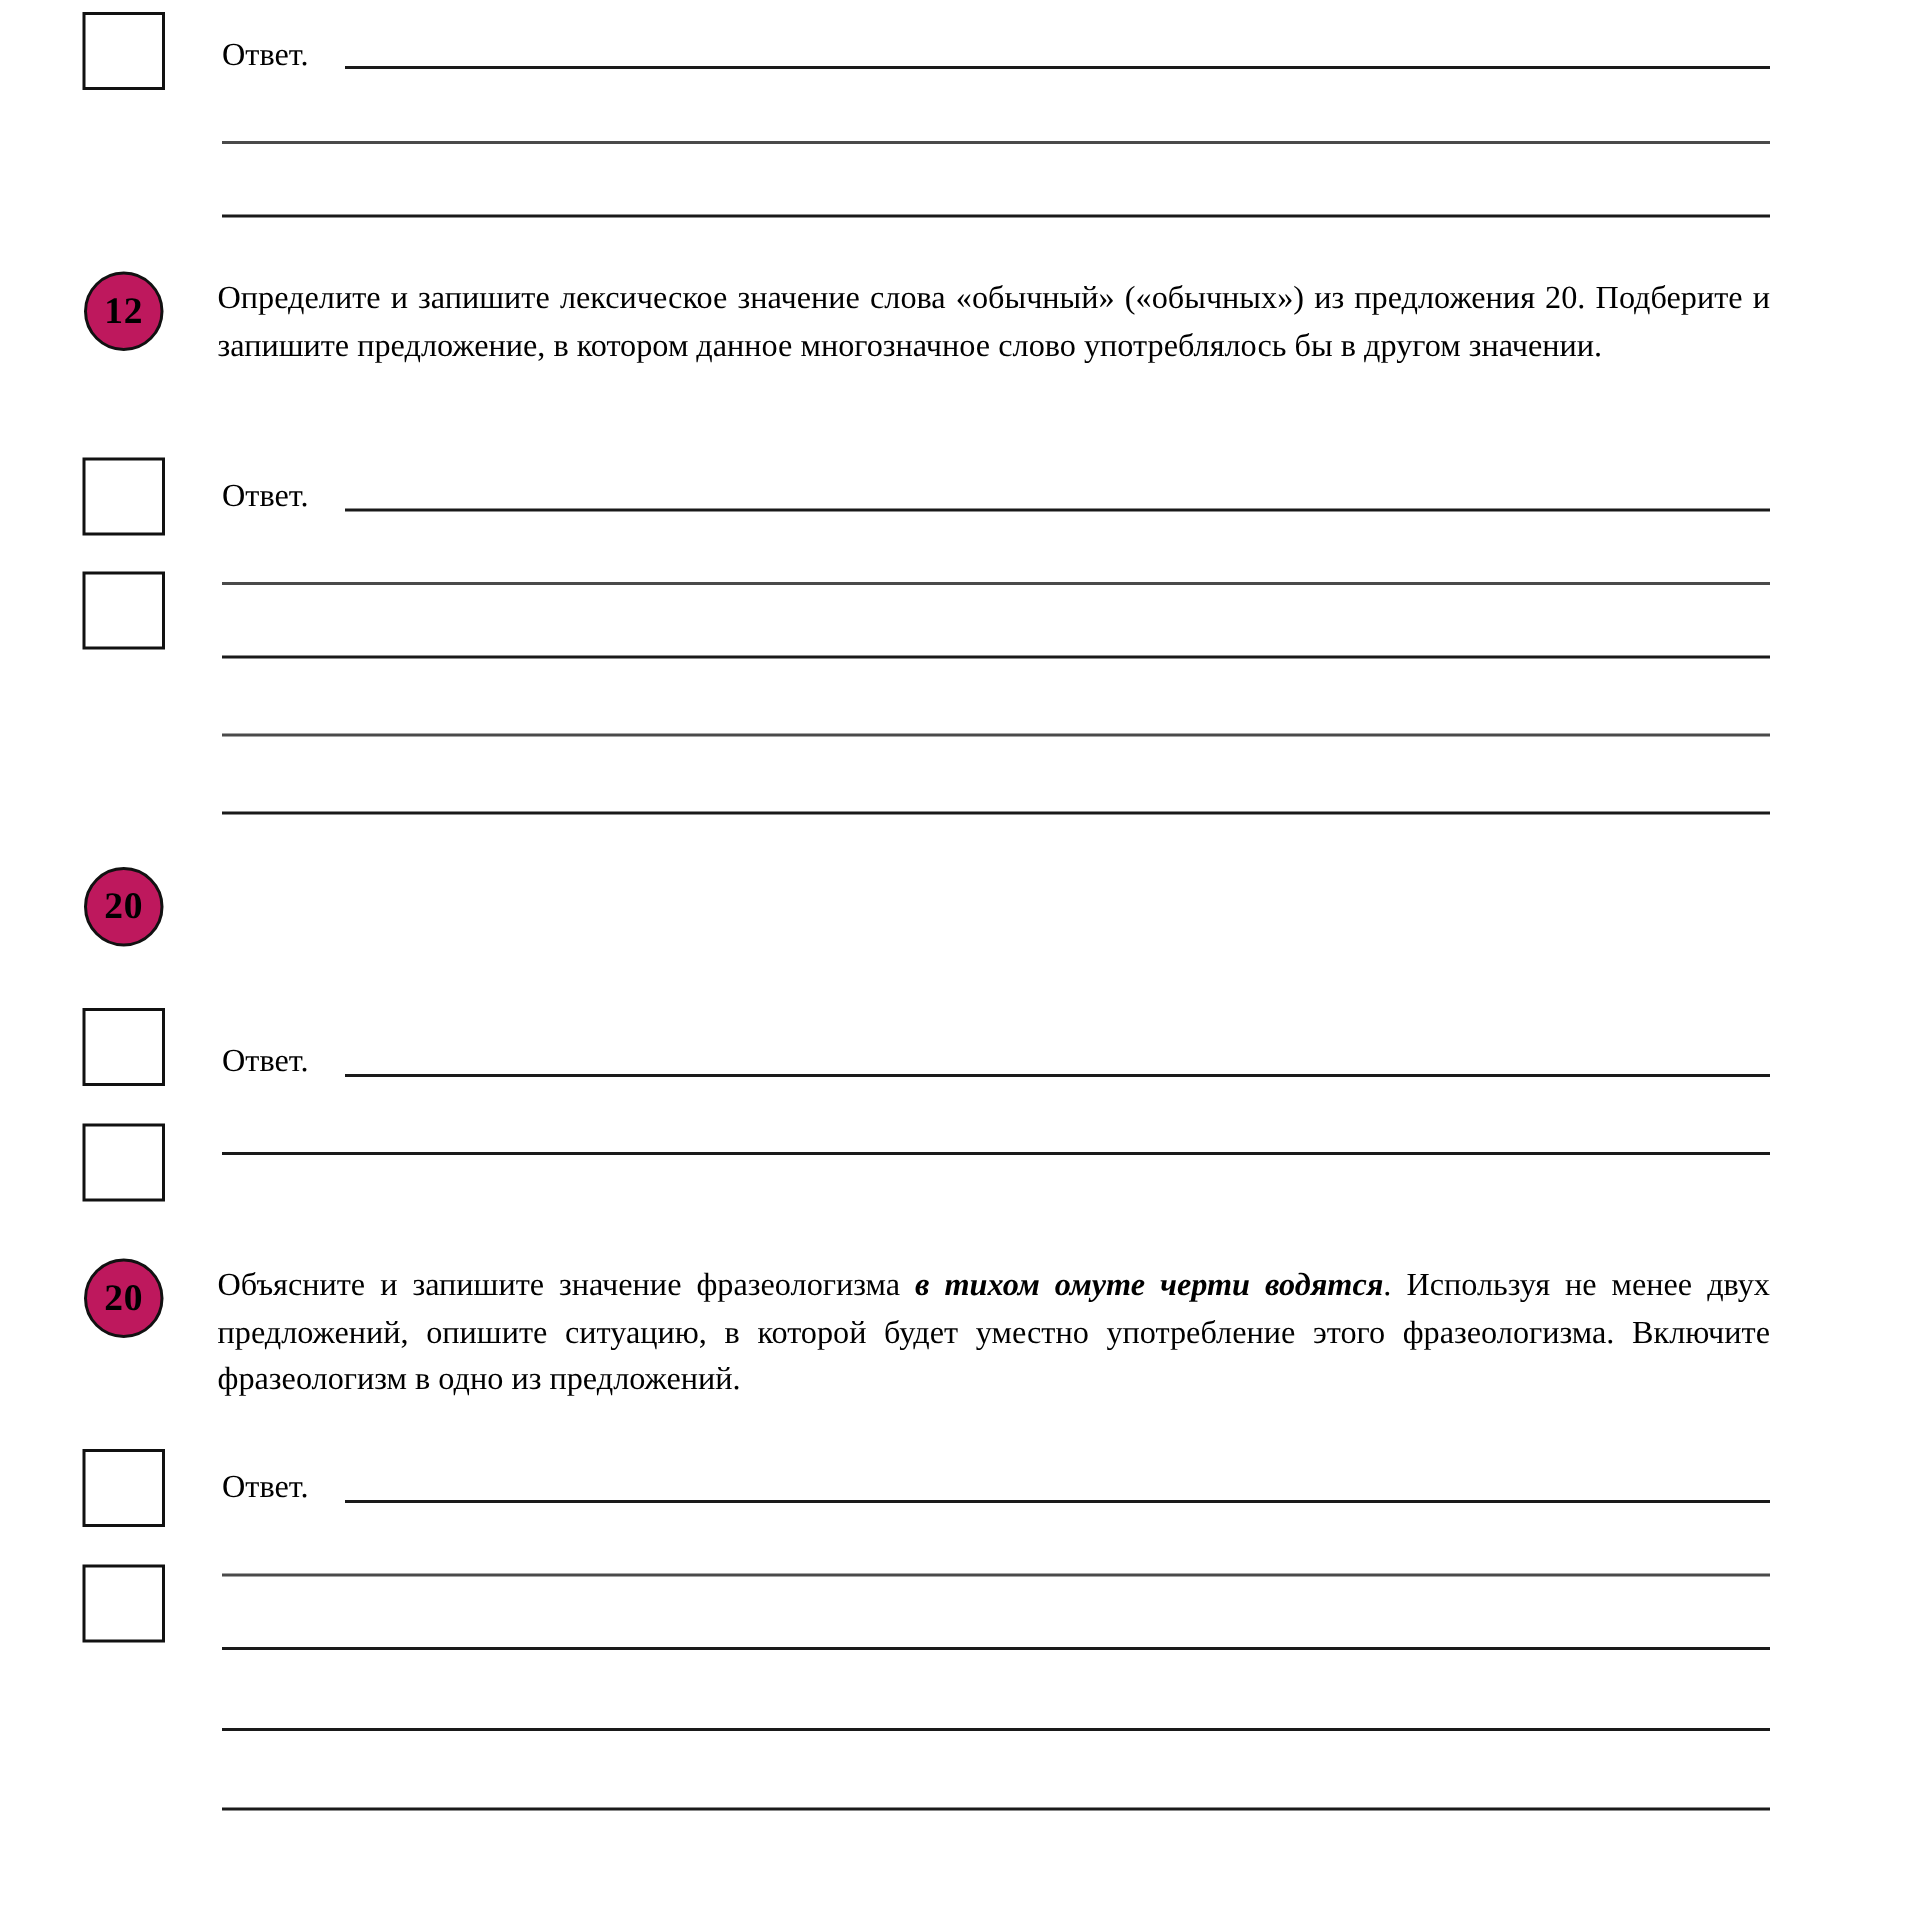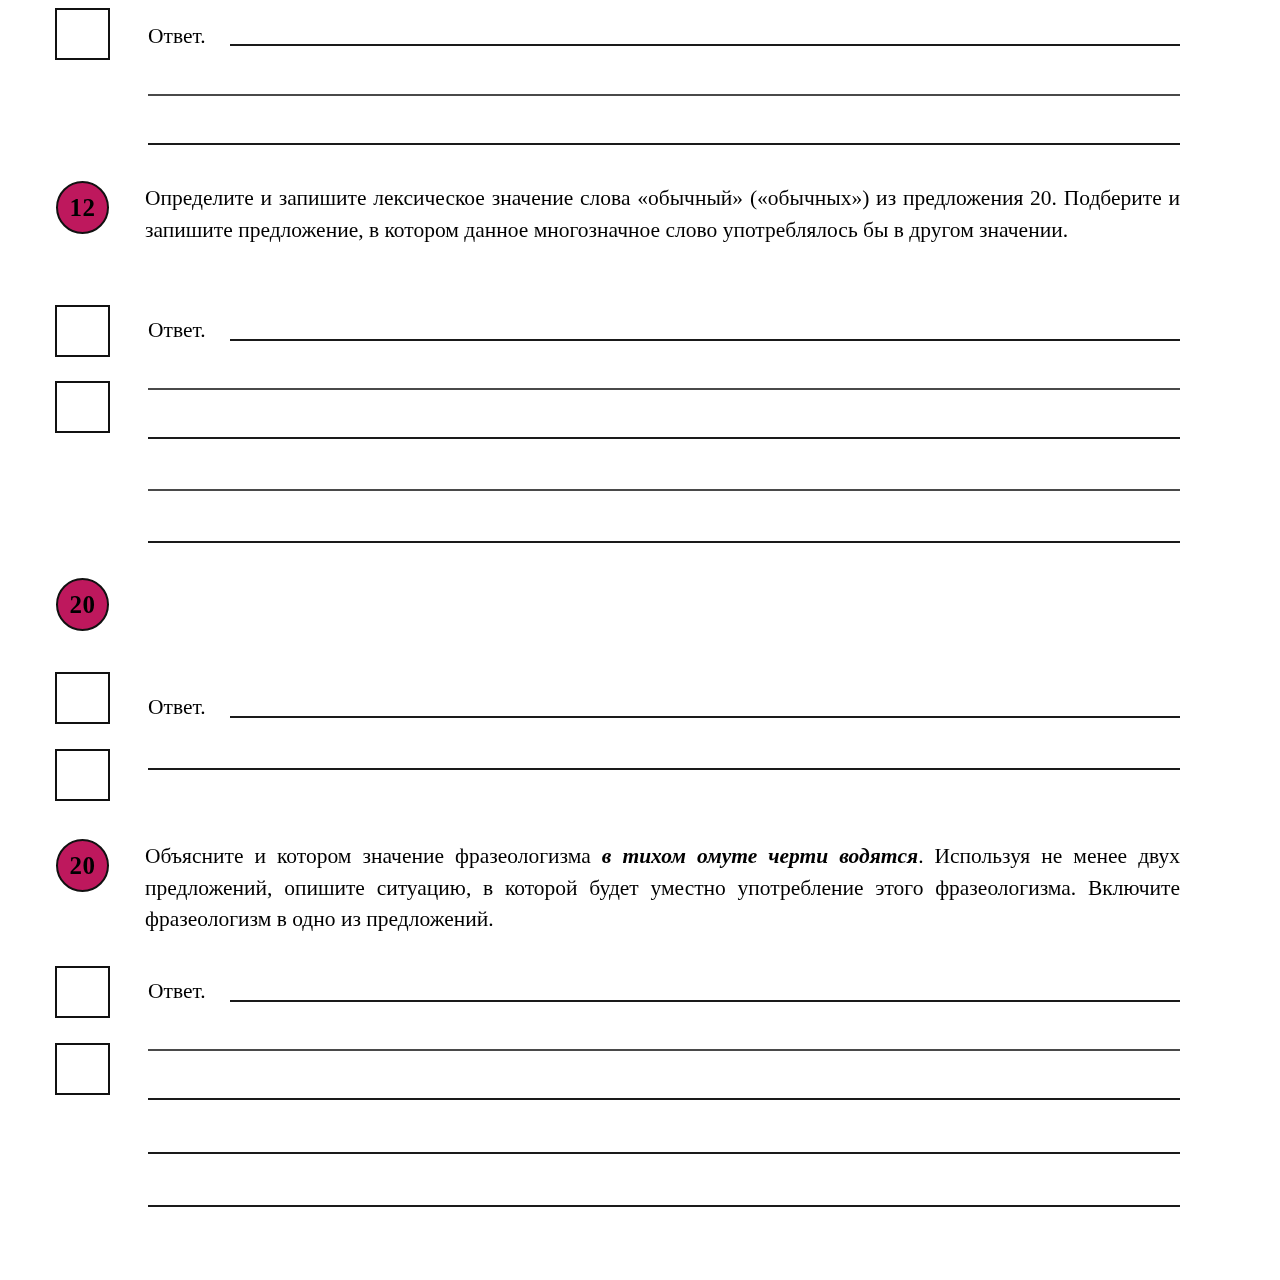--- a/index.html
+++ b/index.html
@@ -124,21 +124,21 @@
   <div class="score-box" style="left:55px; top:749px;"></div>
 
   <div class="answer-label" style="top:697px;">Ответ.</div>
 
   <div class="rule" style="left:230px; top:716px; width:950px;"></div>
   <div class="rule" style="left:148px; top:768px; width:1032px;"></div>
 
   <div class="task-circle" style="left:56px; top:839px;">20</div>
 
   <div class="task-text" style="top:841px;">
-    <span>Объясните и котором значение фразеологизма </span><span class="phrase">в тихом омуте черти водятся</span><span>. Используя не менее двух предложений, опишите ситуацию, в которой будет уместно употребление этого фразеологизма. Включите фразеологизм в одно из предложений.</span>
+    <span>Объясните и запишите значение фразеологизма </span><span class="phrase">в тихом омуте черти водятся</span><span>. Используя не менее двух предложений, опишите ситуацию, в которой будет уместно употребление этого фразеологизма. Включите фразеологизм в одно из предложений.</span>
   </div>
 
   <div class="score-box" style="left:55px; top:966px;"></div>
   <div class="score-box" style="left:55px; top:1043px;"></div>
 
   <div class="answer-label" style="top:981px;">Ответ.</div>
 
   <div class="rule" style="left:230px; top:1000px; width:950px;"></div>
   <div class="rule soft" style="left:148px; top:1049px; width:1032px;"></div>
   <div class="rule" style="left:148px; top:1098px; width:1032px;"></div>

